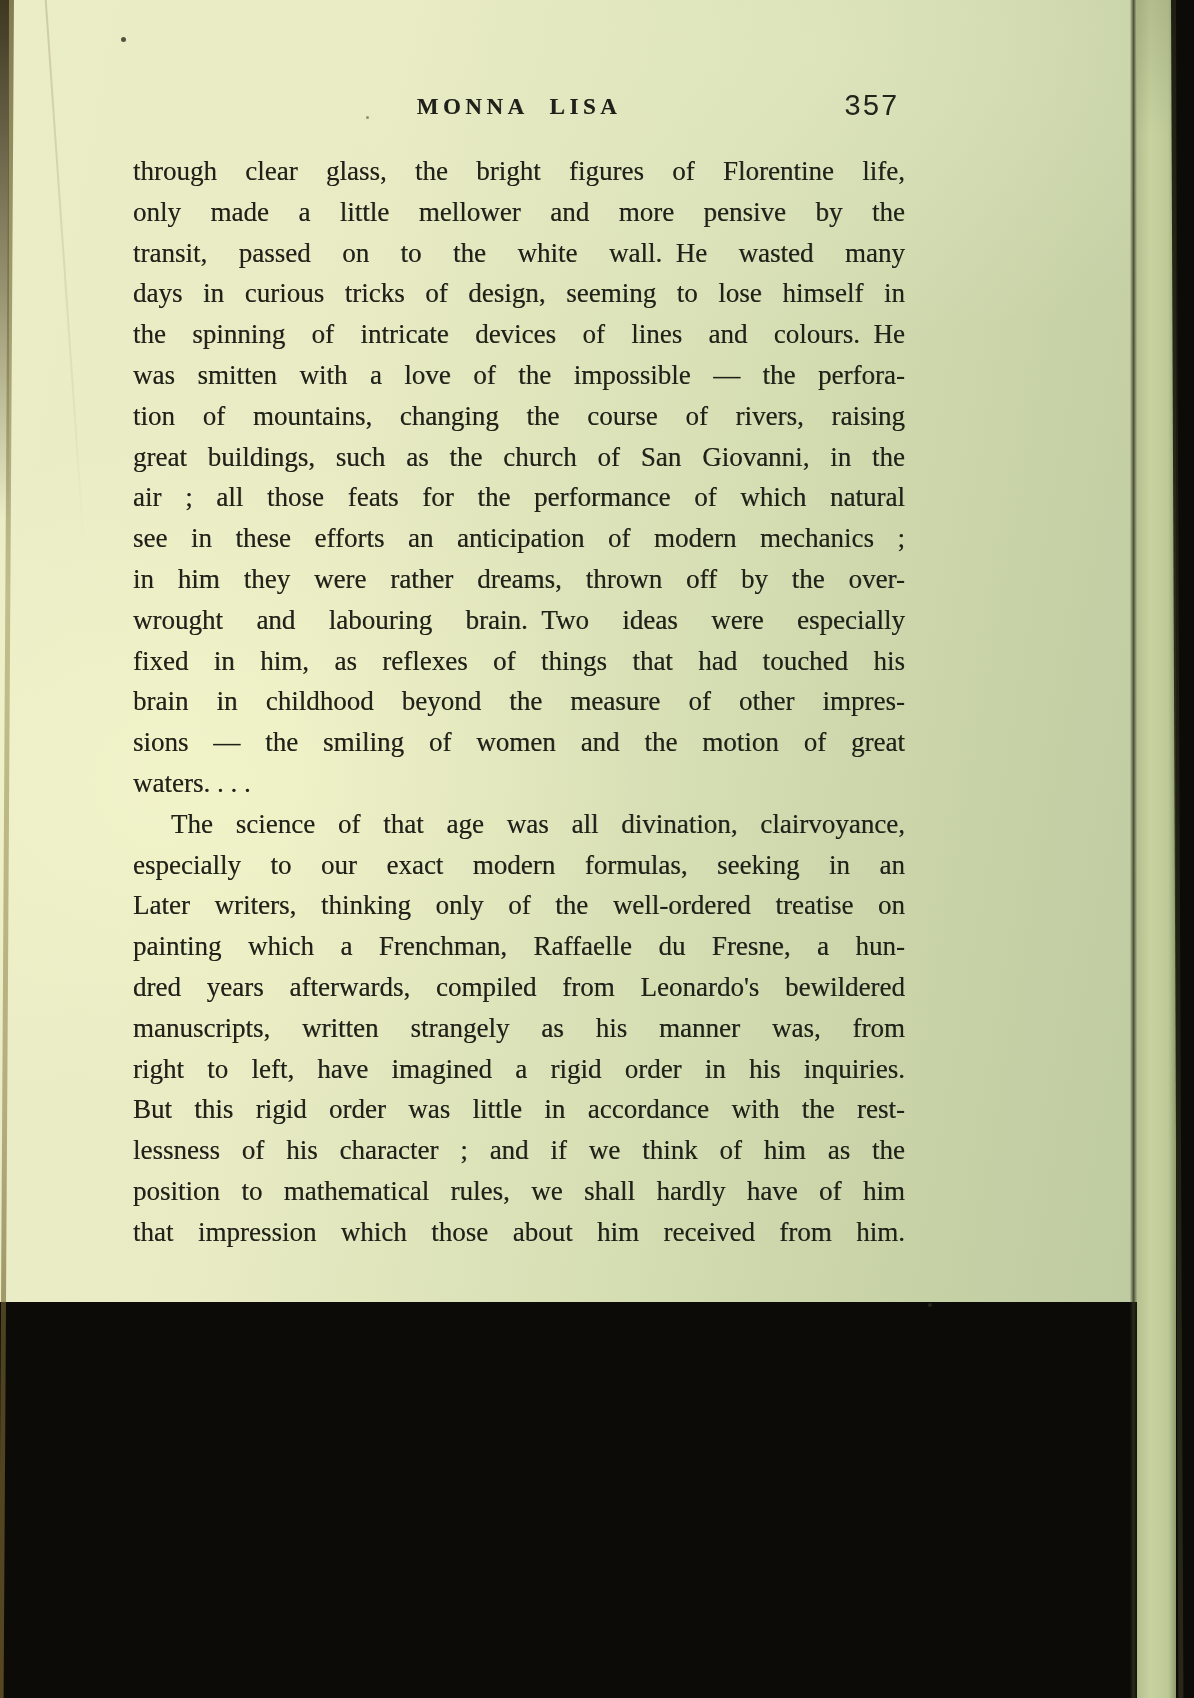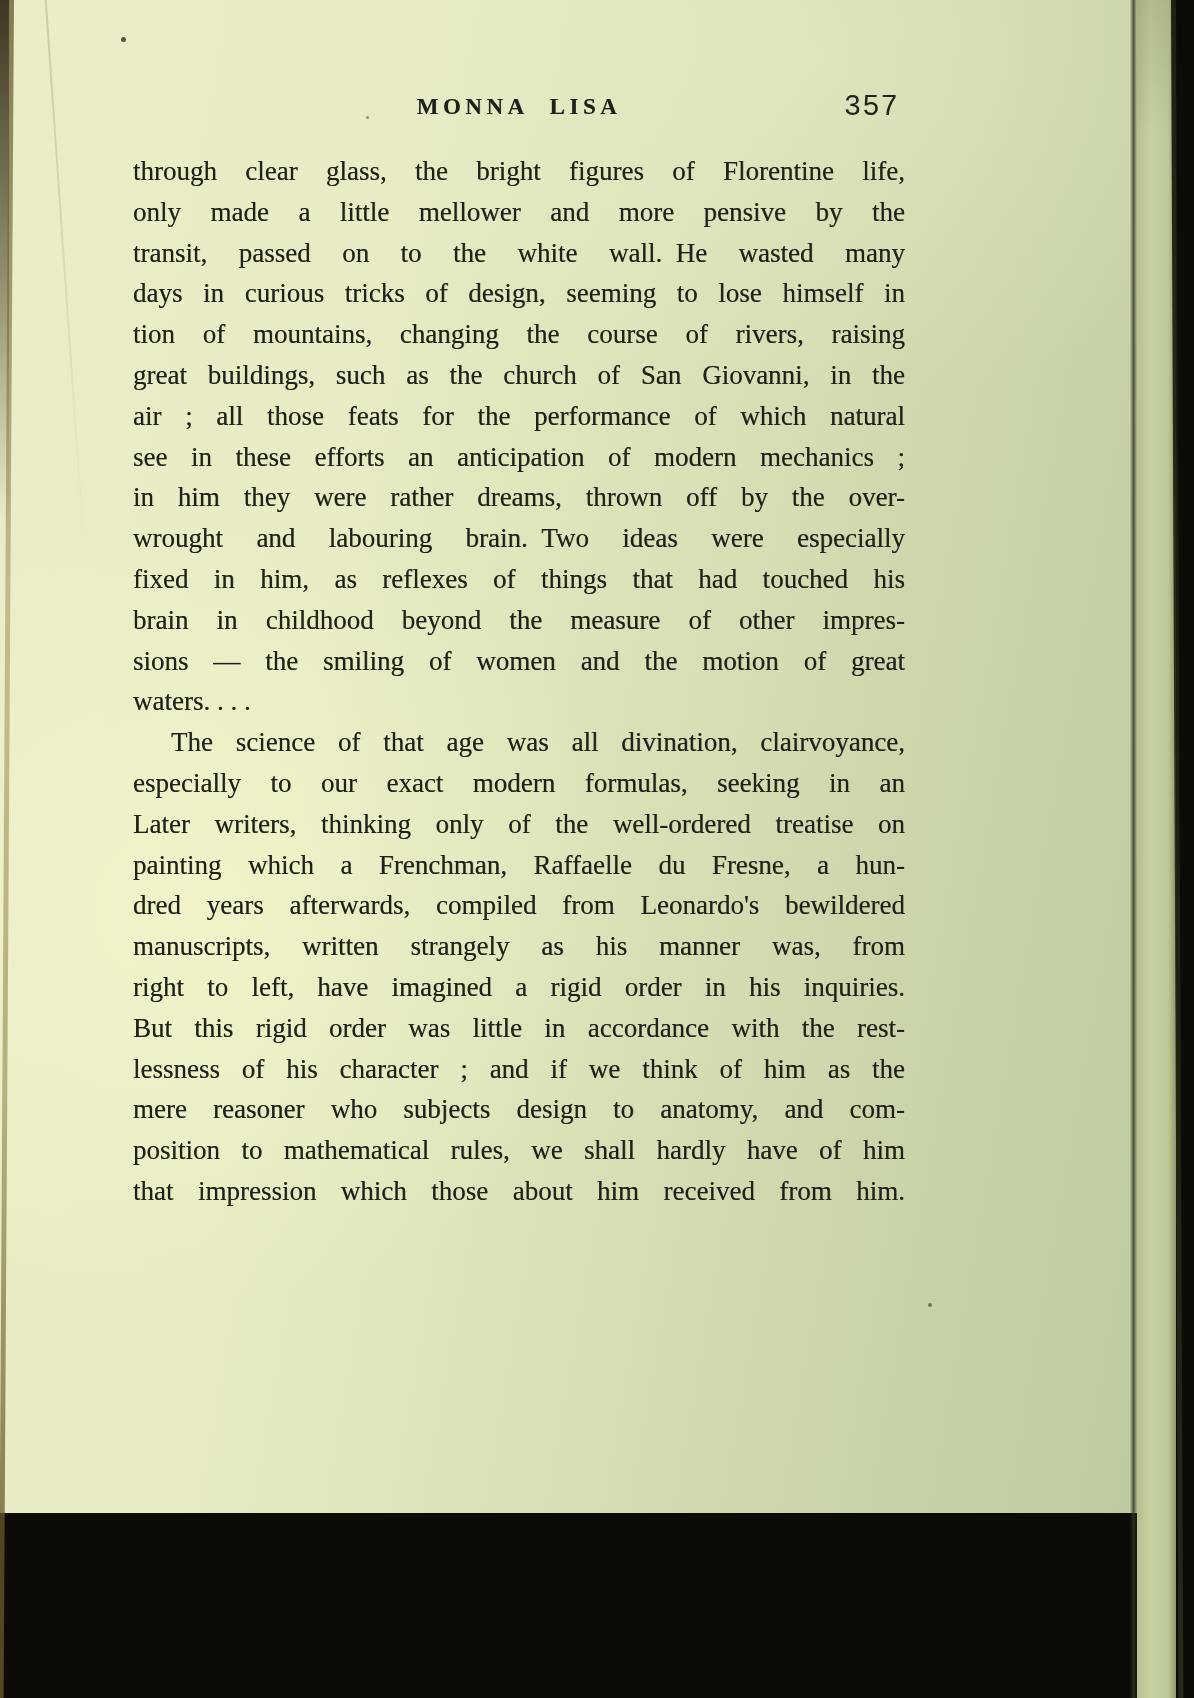--- a/index.html
+++ b/index.html
@@ -11,21 +11,21 @@
     background: #0c0b07;
     font-family: "Liberation Serif", "DejaVu Serif", serif;
   }
 
   
   .page {
     position: absolute;
     left: 0;
     top: 0;
     width: 1176px;
-    height: 1513px;
+    height: 1302px;
     background:
       radial-gradient(ellipse 55% 38% at 16% 60%, rgba(250,250,205,0.50), rgba(250,250,205,0) 70%),
       radial-gradient(ellipse 60% 30% at 70% 4%, rgba(235,240,205,0.35), rgba(235,240,205,0) 75%),
       linear-gradient(100deg, #ebedc7 0%, #e8ebc3 30%, #d9e0b6 55%, #c7d2a6 80%, #bdc9a0 100%);
   }
 
   
   .edge-left-dark {
     position: absolute; left: 0; top: 0; width: 9px; height: 520px;
     background: linear-gradient(to bottom, rgba(52,45,24,0.95), rgba(80,70,40,0.55) 55%, rgba(90,80,45,0) 100%);
@@ -131,20 +131,22 @@
     <div class="running-title">MONNA LISA</div>
     <div class="page-number">357</div>
   </div>
 
   <div class="text-block">
       <div class="paragraph">
         <div class="line">through clear glass, the bright figures of Florentine life,</div>
         <div class="line">only made a little mellower and more pensive by the</div>
         <div class="line">transit, passed on to the white wall. He wasted many</div>
         <div class="line">days in curious tricks of design, seeming to lose himself in</div>
+        <div class="line">the spinning of intricate devices of lines and colours. He</div>
+        <div class="line">was smitten with a love of the impossible — the perfora-</div>
         <div class="line">tion of mountains, changing the course of rivers, raising</div>
         <div class="line">great buildings, such as the church of San Giovanni, in the</div>
         <div class="line">air ; all those feats for the performance of which natural</div>
         <div class="line">see in these efforts an anticipation of modern mechanics ;</div>
         <div class="line">in him they were rather dreams, thrown off by the over-</div>
         <div class="line">wrought and labouring brain. Two ideas were especially</div>
         <div class="line">fixed in him, as reflexes of things that had touched his</div>
         <div class="line">brain in childhood beyond the measure of other impres-</div>
         <div class="line">sions — the smiling of women and the motion of great</div>
         <div class="line no-justify">waters. . . .</div>
@@ -152,21 +154,20 @@
       <div class="paragraph">
         <div class="line indent">The science of that age was all divination, clairvoyance,</div>
         <div class="line">especially to our exact modern formulas, seeking in an</div>
         <div class="line">Later writers, thinking only of the well-ordered treatise on</div>
         <div class="line">painting which a Frenchman, Raffaelle du Fresne, a hun-</div>
         <div class="line">dred years afterwards, compiled from Leonardo's bewildered</div>
         <div class="line">manuscripts, written strangely as his manner was, from</div>
         <div class="line">right to left, have imagined a rigid order in his inquiries.</div>
         <div class="line">But this rigid order was little in accordance with the rest-</div>
         <div class="line">lessness of his character ; and if we think of him as the</div>
-        <div class="line">mere reasoner who subjects design to anatomy, and com-</div>
         <div class="line">position to mathematical rules, we shall hardly have of him</div>
         <div class="line">that impression which those about him received from him.</div>
       </div>
     </div>
 
   <div class="edge-left-dark"></div>
   <div class="edge-left-line"></div>
   <div class="crease-topleft"></div>
   <div class="edge-right-groove"></div>
   <div class="edge-right-underpage"></div>

